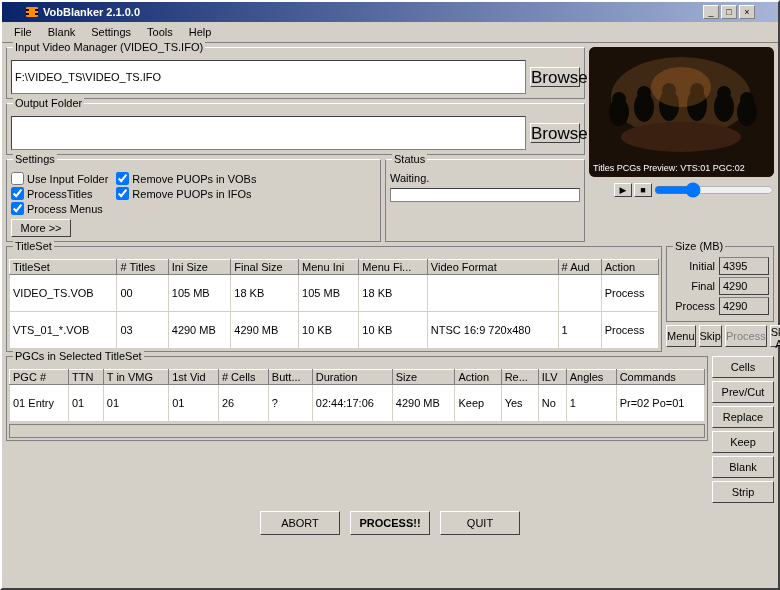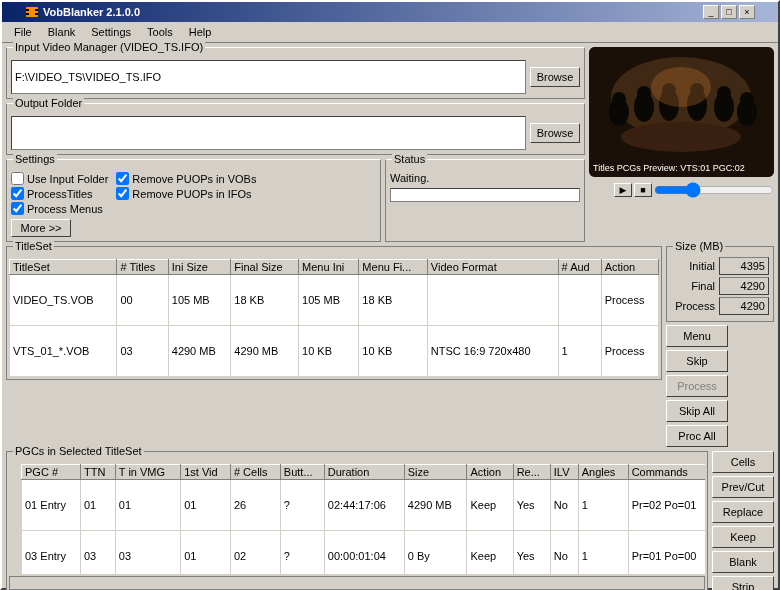--- a/index.html
+++ b/index.html
@@ -122,21 +122,21 @@
       font-family: inherit;
     }
     .browse-btn {
       width: 50px;
       height: 20px;
       background: #d4d0c8;
       border: 1px solid #ffffff;
       border-right-color: #404040;
       border-bottom-color: #404040;
       cursor: pointer;
-      font-size: 11px;
+      font-size: 17px;
       font-family: inherit;
     }
     .settings-group {
       display: flex;
       gap: 8px;
     }
     .settings-col {
       display: flex;
       flex-direction: column;
       gap: 2px;
@@ -175,21 +175,21 @@
       gap: 4px;
       margin-bottom: 2px;
     }
     .size-label { width: 44px; text-align: right; }
     .size-input {
       width: 50px;
       height: 18px;
       border: 1px solid #404040;
       border-top-color: #808080;
       background: #d4d0c8;
-      text-align: right;
+      text-align: left;
       padding: 1px 3px;
       font-size: 11px;
       font-family: inherit;
     }
     .status-text { font-size: 11px; margin-bottom: 4px; }
     .progress-bar-outer {
       width: 190px;
       height: 14px;
       background: white;
       border: 1px solid #808080;
@@ -263,31 +263,31 @@
       border: 1px solid #808080;
       border-top-color: #ffffff;
       border-left-color: #ffffff;
       padding: 1px 3px;
       text-align: left;
       font-weight: normal;
       white-space: nowrap;
     }
     .data-table td {
       border: 1px solid #d4d0c8;
-      padding: 19px 3px;
+      padding: 12px 3px;
       background: white;
       white-space: nowrap;
     }
     .row-selected td {
       background: #0a246a !important;
       color: white;
     }
     .buttons-col {
       display: flex;
-      flex-direction: column;
+      flex-direction: row;
       gap: 3px;
       width: 62px;
     }
     .action-btn {
       width: 62px;
       height: 22px;
       background: #d4d0c8;
       border: 1px solid #ffffff;
       border-right-color: #404040;
       border-bottom-color: #404040;
@@ -550,21 +550,21 @@
           <button class="action-btn">Proc All</button>
         </div>
       </div>
     </div>
 
     <div class="bottom-section">
       <div class="pgc-container">
         <div class="table-groupbox">
           <span class="groupbox-label">PGCs in Selected TitleSet</span>
           <div class="pgc-table-wrapper">
-            <table class="data-table" style="width:100%;margin-left:12px;">
+            <table class="data-table" style="width:100%;">
               <thead>
                 <tr>
                   <th>PGC #</th>
                   <th>TTN</th>
                   <th>T in VMG</th>
                   <th>1st Vid</th>
                   <th># Cells</th>
                   <th>Butt...</th>
                   <th>Duration</th>
                   <th>Size</th>
@@ -584,35 +584,20 @@
                   <td>26</td>
                   <td>?</td>
                   <td>02:44:17:06</td>
                   <td>4290 MB</td>
                   <td>Keep</td>
                   <td>Yes</td>
                   <td>No</td>
                   <td>1</td>
                   <td>Pr=02 Po=01</td>
                 </tr>
-                <tr>
-                  <td>03 Entry</td>
-                  <td>03</td>
-                  <td>03</td>
-                  <td>01</td>
-                  <td>02</td>
-                  <td>?</td>
-                  <td>00:00:01:04</td>
-                  <td>0 By</td>
-                  <td>Keep</td>
-                  <td>Yes</td>
-                  <td>No</td>
-                  <td>1</td>
-                  <td>Pr=01 Po=00</td>
-                </tr>
               </tbody>
             </table>
           </div>
           <div class="scrollbar-h"></div>
         </div>
       </div>
 
       <div class="pgc-buttons">
         <button class="action-btn">Cells</button>
         <button class="action-btn">Prev/Cut</button>

